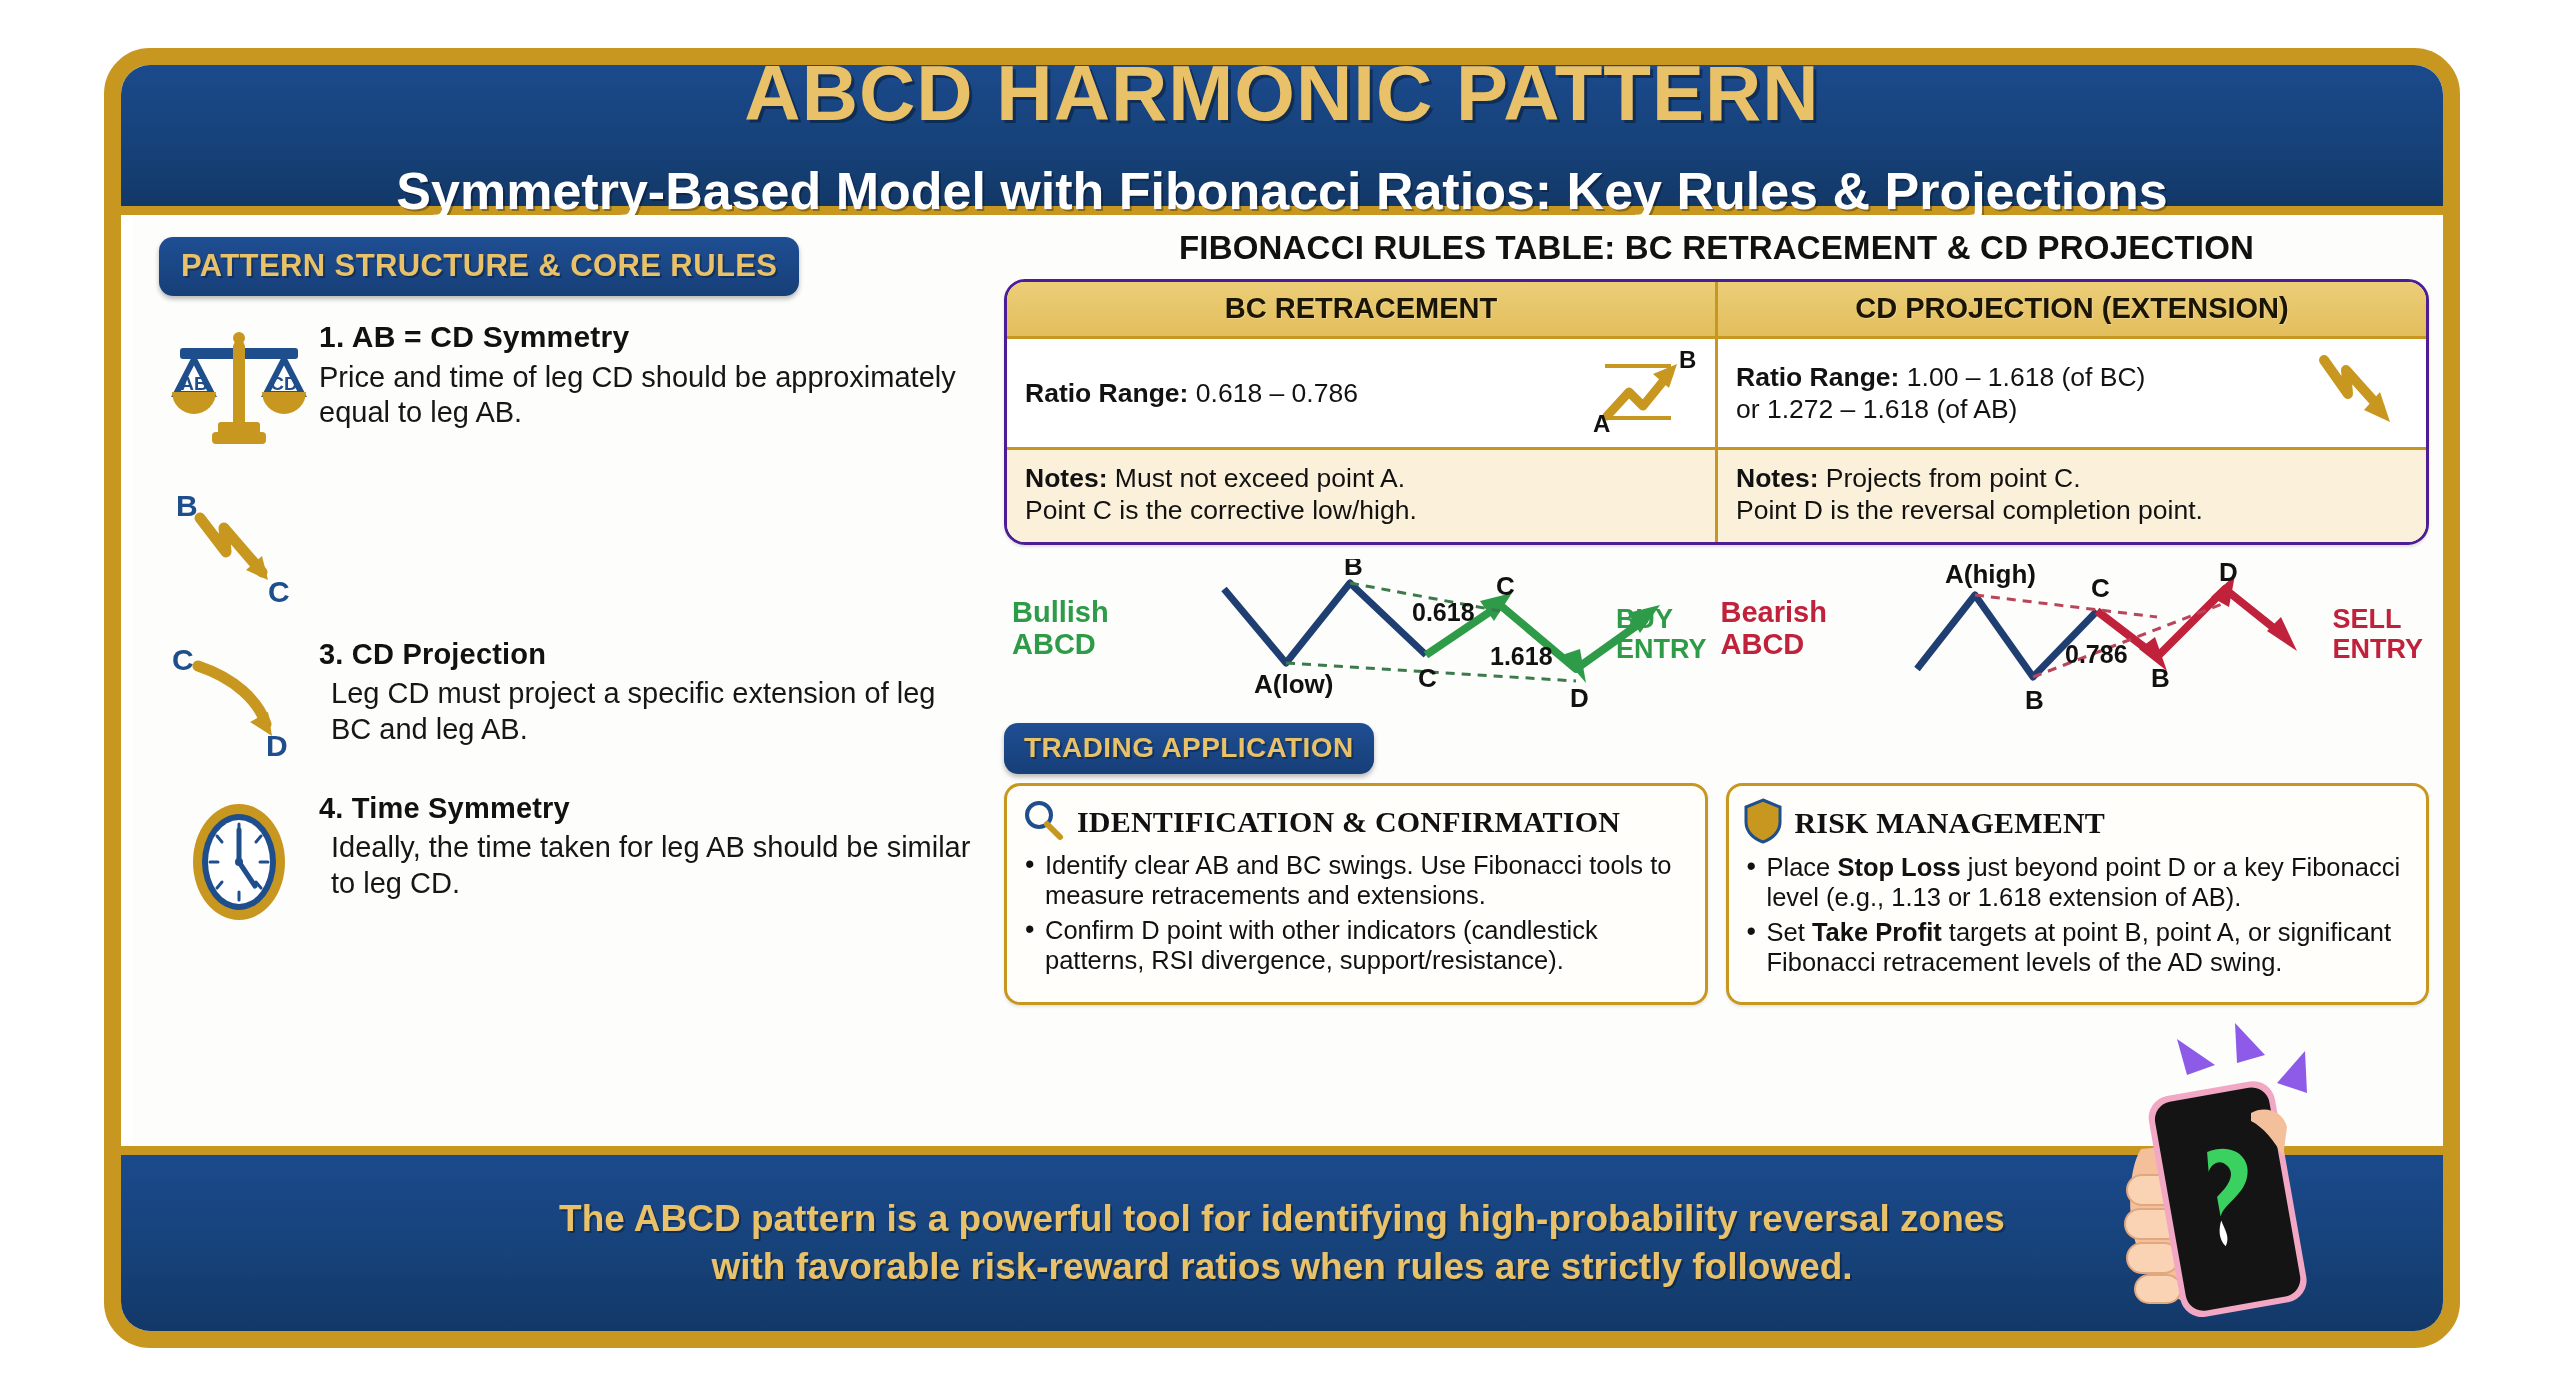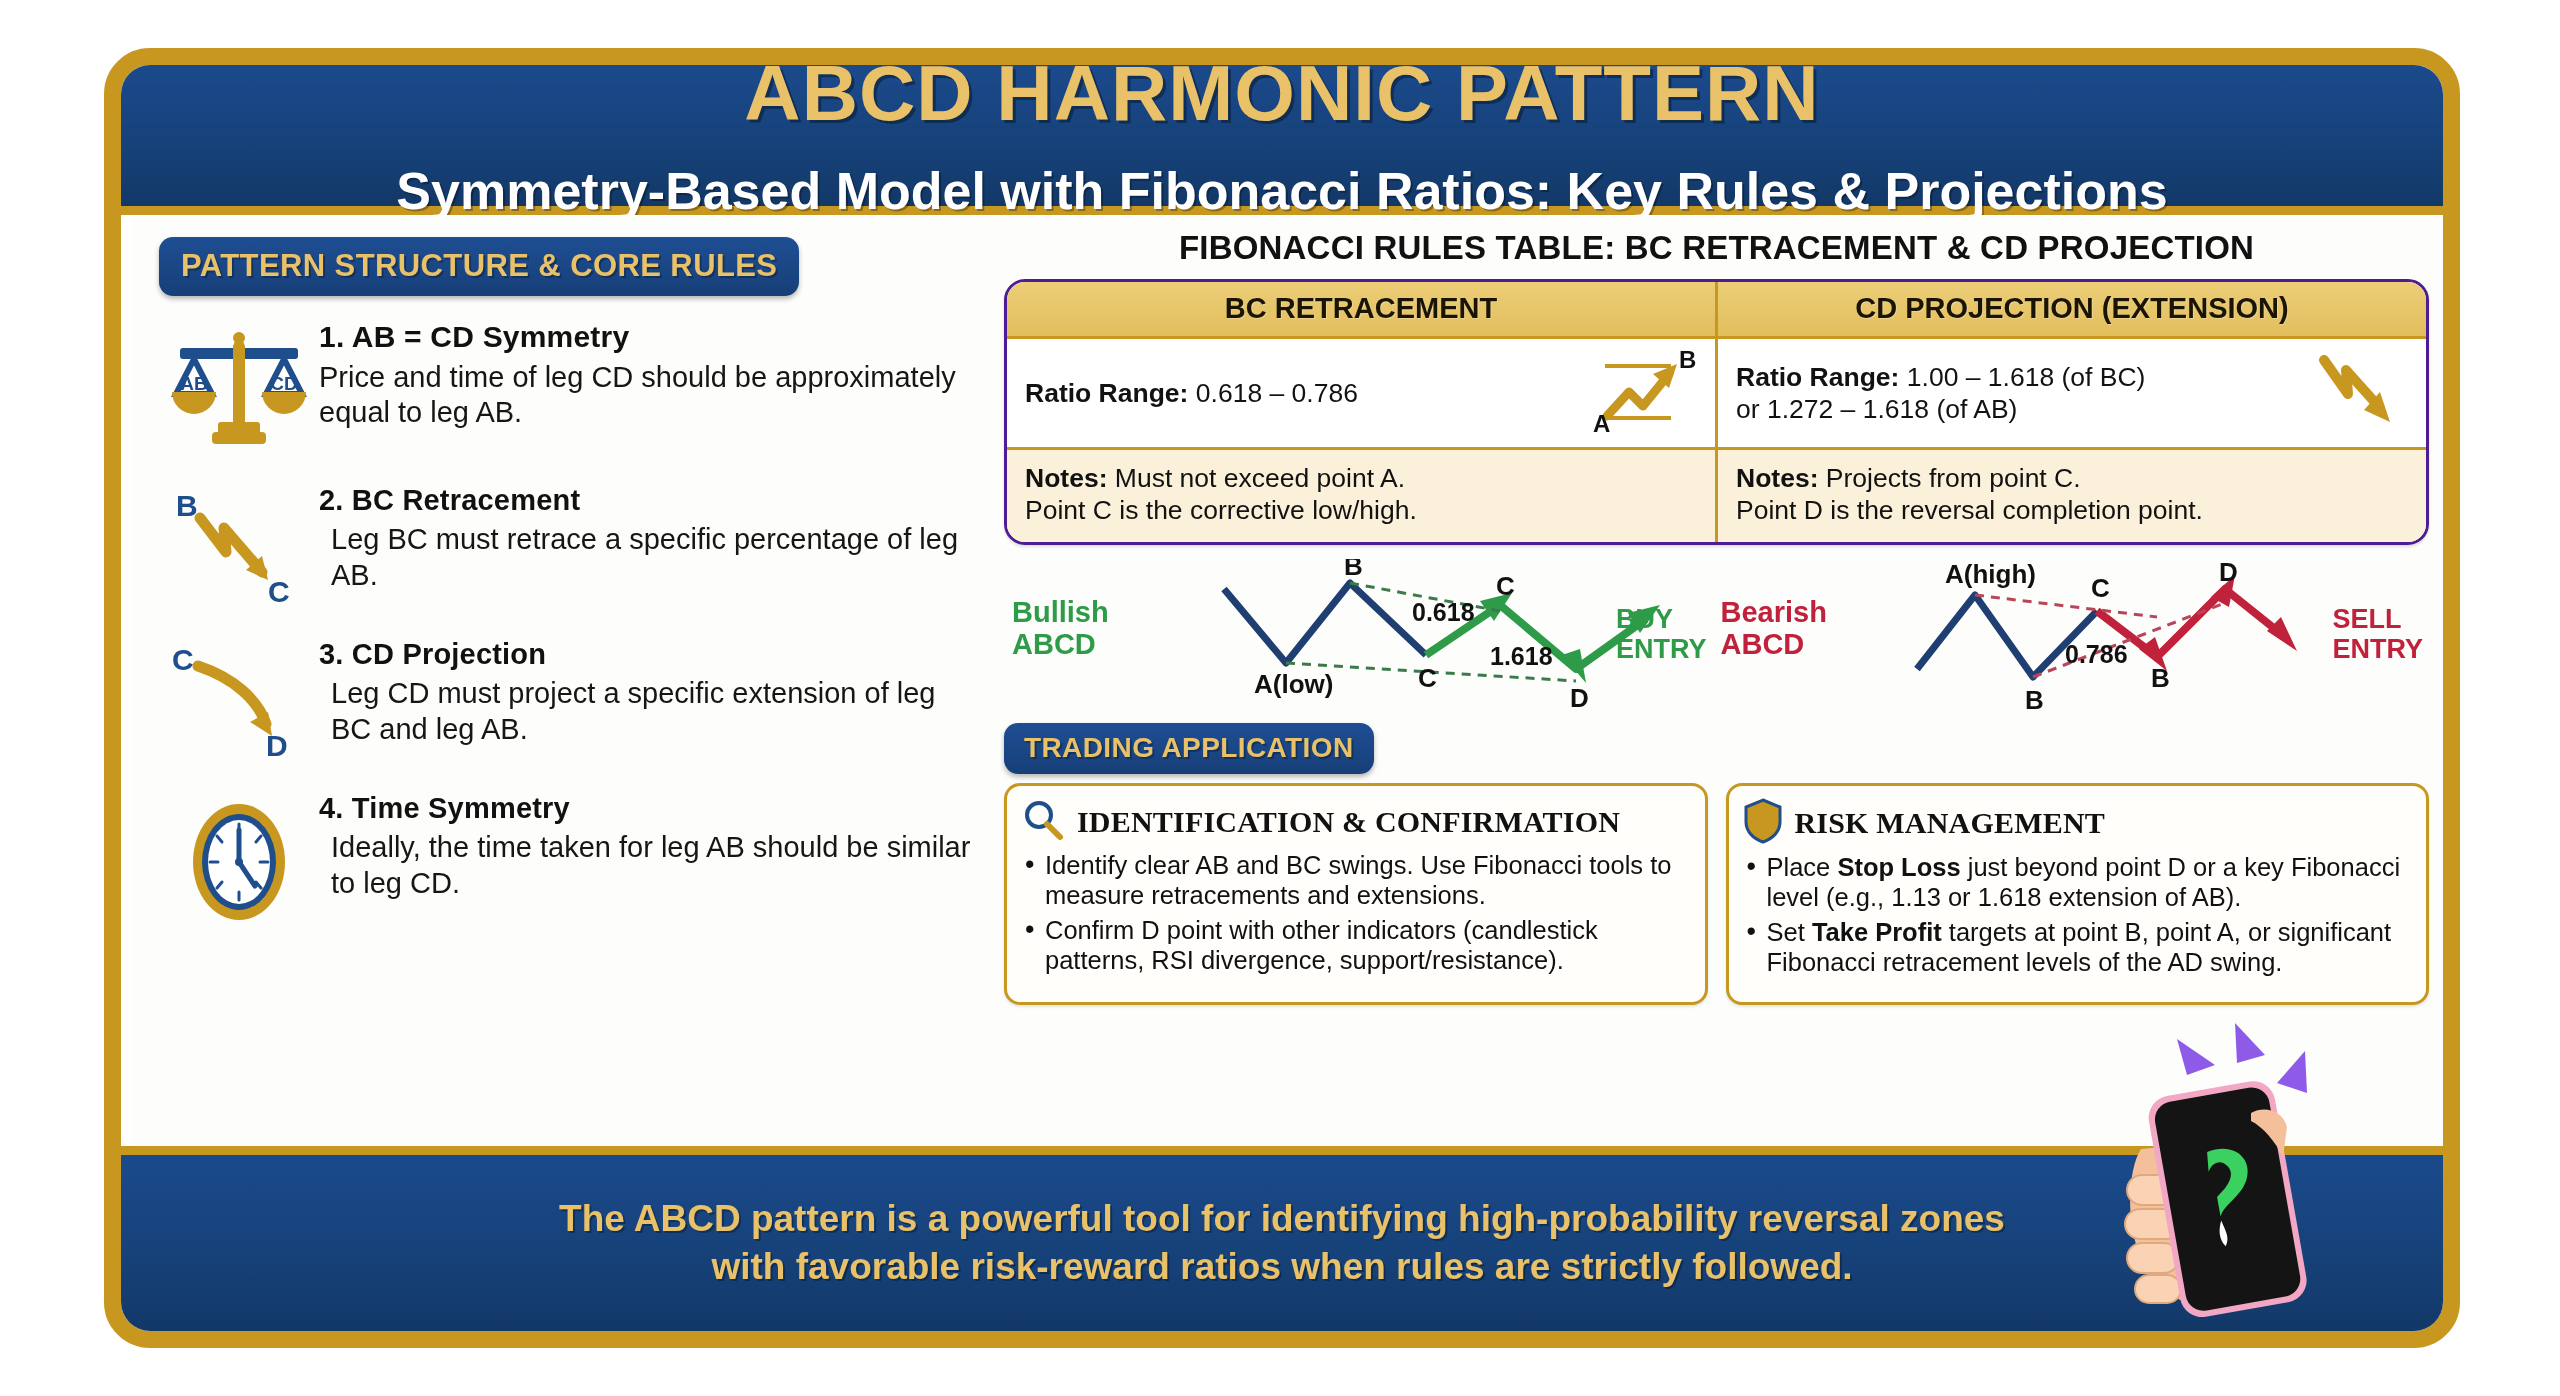--- a/index.html
+++ b/index.html
@@ -199,24 +199,20 @@
 
       
       <div class="rule" id="rule-2">
         <div class="rule-icon">
           <svg width="150" height="118" viewBox="0 0 150 118">
             <text x="12" y="26" font-family="Liberation Sans, sans-serif" font-size="30" font-weight="900" fill="#1F4E8C">B</text>
             <text x="104" y="112" font-family="Liberation Sans, sans-serif" font-size="30" font-weight="900" fill="#1F4E8C">C</text>
             <path d="M36 28 L62 62 L60 38 L98 82" fill="none" stroke="#C8971F" stroke-width="11" stroke-linecap="round" stroke-linejoin="round"></path>
             <path d="M104 90 L82 80 L98 66 Z" fill="#C8971F"></path>
           </svg>
-        </div>
-        <div class="rule-body">
-          <div class="rule-title">2. BC Retracement</div>
-          <div class="rule-text">Leg BC must retrace a specific percentage of leg AB.</div>
         </div>
       </div>
 
       
       <div class="rule" id="rule-3">
         <div class="rule-icon">
           <svg width="150" height="118" viewBox="0 0 150 118">
             <text x="8" y="26" font-family="Liberation Sans, sans-serif" font-size="30" font-weight="900" fill="#1F4E8C">C</text>
             <text x="102" y="112" font-family="Liberation Sans, sans-serif" font-size="30" font-weight="900" fill="#1F4E8C">D</text>
             <path d="M34 22 C70 34 94 56 102 80" fill="none" stroke="#C8971F" stroke-width="11" stroke-linecap="round"></path>

